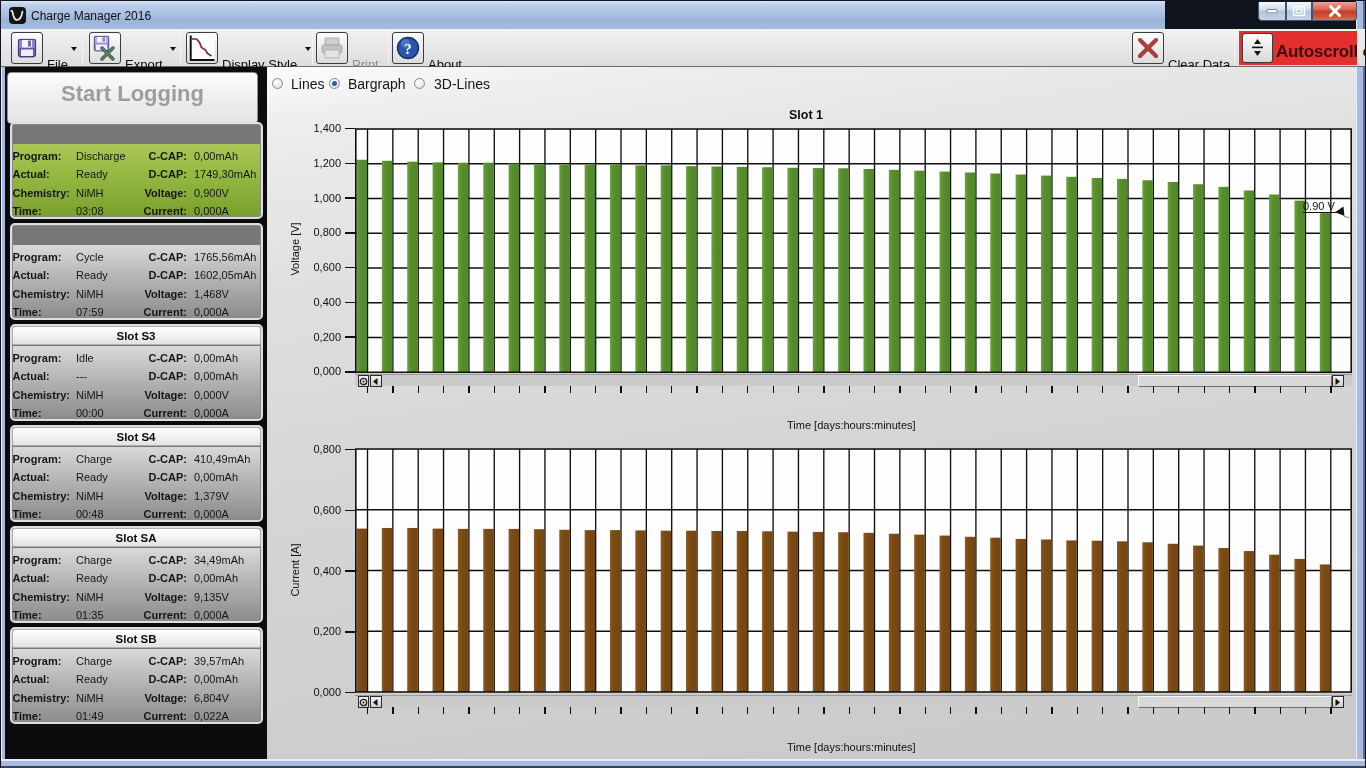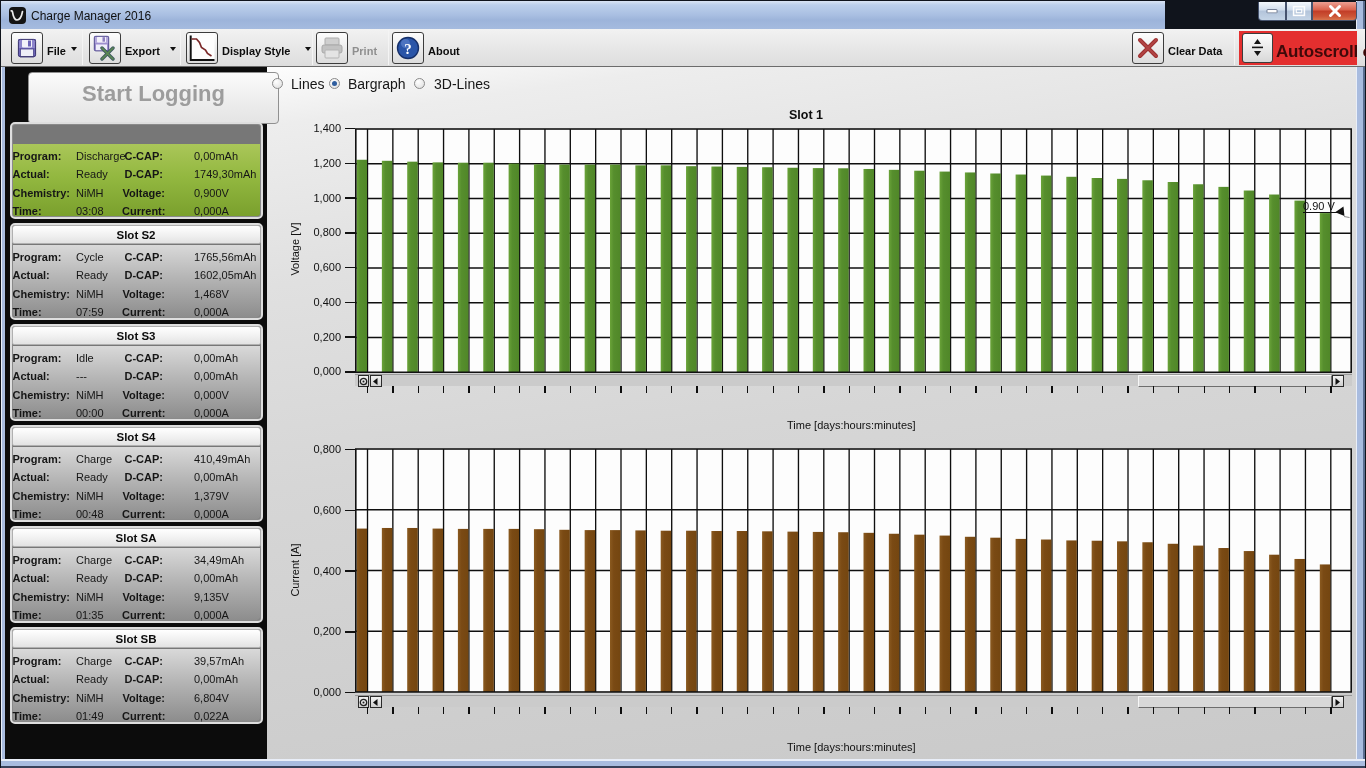--- a/index.html
+++ b/index.html
@@ -17,46 +17,46 @@
 #btnmin { left:1257px; width:28px; border-radius:0 0 0 4px; background:linear-gradient(to bottom,#f4f8fd 0,#cfdcec 45%,#b3c4da 50%,#c4d4e6 100%); }
 #btnmax { left:1285px; width:26px; background:linear-gradient(to bottom,#f4f8fd 0,#cfdcec 45%,#b3c4da 50%,#c4d4e6 100%); }
 #btncls { left:1311px; width:45px; border-radius:0 0 4px 0; background:linear-gradient(to bottom,#eda093 0,#d9604a 45%,#c23d27 50%,#cc5537 80%,#d8744d 100%); }
 #btnmin svg,#btnmax svg,#btncls svg { position:absolute; left:50%; top:50%; transform:translate(-50%,-50%); }
 
 #toolbar { position:absolute; left:1px; top:29px; width:1364px; height:38px;
   background:linear-gradient(to bottom,#f2f2f2,#dddddd); border-bottom:1.5px solid #6b6b6b; }
 .tbtn { position:absolute; top:2.5px; width:32px; height:32px; border:1.2px solid #3c3c3c; border-radius:3px;
   background:linear-gradient(to bottom,#fdfdfd,#dcdcdc); }
 .tbtn svg { position:absolute; left:50%; top:50%; transform:translate(-50%,-50%); }
-.tlab { position:absolute; top:16px; font-size:11px; font-weight:bold; color:#0d0d0d; }
+.tlab { position:absolute; top:28px; font-size:13px; font-weight:normal; color:#0d0d0d; }
 .tarr { position:absolute; top:18px; width:0; height:0; border-left:3.6px solid transparent; border-right:3.6px solid transparent; border-top:4px solid #111; }
 .tsep { position:absolute; top:1px; width:1px; height:35px; background:#c6c6c6; border-right:1px solid #f4f4f4; }
 #autoscroll { position:absolute; left:1238px; top:1.5px; width:118px; height:34.5px; background:#e42f2f; }
 #asbtn { position:absolute; left:3px; top:2px; width:31px; height:30px; border:1.2px solid #3c3c3c; border-radius:3px; background:linear-gradient(to bottom,#fdfdfd,#d8d8d8); }
 #aslab { position:absolute; left:37px; top:11px; font-size:17px; font-weight:bold; color:#3f0a0a; white-space:nowrap; letter-spacing:-0.2px; }
 
 #content { position:absolute; left:5px; top:67px; width:1351px; height:692px; background:#0c0c0c; }
 #charts { position:absolute; left:262px; top:0; width:1089px; height:692px;
   background:linear-gradient(172deg,#fdfdfd 0%,#ededed 7%,#e0e0e0 26%,#d6d6d6 50%,#cfcfcf 76%,#c9c9c9 100%); }
 
-#startbtn { position:absolute; left:23px; top:5px; width:251px; height:52px; border:1px solid #909090; border-radius:4px;
+#startbtn { position:absolute; left:2px; top:5px; width:251px; height:52px; border:1px solid #909090; border-radius:4px;
   background:linear-gradient(to bottom,#fbfbfb,#ececec 60%,#e4e4e4); text-align:center; line-height:42px;
   font-size:22px; font-weight:bold; color:#9d9d9d; }
 .panel { position:absolute; left:4.5px; width:253px; height:97px; border-radius:5px; background:#777;
   box-shadow:0 0 0 1px #8a8a8a inset; border:2px solid #dedede; }
 .phead { height:19px; border-radius:3px 3px 2px 2px; border:1px solid #b0b0b0;
   background:linear-gradient(to bottom,#ffffff,#efefef 60%,#e2e2e2); text-align:center;
   font-size:11.5px; font-weight:bold; color:#0c0c0c; line-height:18px; }
 .pbody { position:absolute; left:1px; top:20px; width:247px; height:72px; border-radius:0 0 3px 3px;
   background:linear-gradient(to bottom,#d9d9d9,#b5b5b5 45%,#8d8d8d); padding-top:4.5px; }
 .pbody.green { background:linear-gradient(to bottom,#aac659,#93b840 45%,#7aa02d); }
 .prow { position:relative; height:18.4px; font-size:11px; color:#161616; }
 .lab1 { position:absolute; left:0; width:59.5px; text-align:left; font-weight:bold; top:2px; }
 .val1 { position:absolute; left:63.5px; top:2px; }
-.lab2 { position:absolute; left:88px; width:86.5px; text-align:center; font-weight:bold; top:2px; }
+.lab2 { position:absolute; left:88px; width:86.5px; text-align:right; font-weight:bold; top:2px; }
 .val2 { position:absolute; left:181.5px; top:2px; }
 
 .radio { position:absolute; width:11px; height:11px; border-radius:50%; border:1px solid #8a8a8a;
   background:radial-gradient(circle at 35% 30%,#ffffff,#dcdcdc); }
 .radio.sel::after { content:''; position:absolute; left:2px; top:2px; width:5px; height:5px; border-radius:50%; background:#2e5d9e; }
 .rlab { position:absolute; top:76px; font-size:14px; color:#161616; }
 
 .ytick { position:absolute; width:44px; text-align:right; font-size:11px; color:#111; }
 .ydash { position:absolute; width:10px; height:1.5px; background:#111; }
 .xtick { position:absolute; width:1.4px; height:7px; background:#0d0d0d; }
@@ -201,21 +201,20 @@
           </div>
           <div class="prow">
             <span class="lab1">Time:</span>
             <span class="val1">03:08</span>
             <span class="lab2">Current:</span>
             <span class="val2">0,000A</span>
           </div>
         </div>
 </div>
 <div class="panel" style="top:155.5px">
-  <div class="phead">Slot S2</div>
   <div class="pbody">
           <div class="prow">
             <span class="lab1">Program:</span>
             <span class="val1">Cycle</span>
             <span class="lab2">C-CAP:</span>
             <span class="val2">1765,56mAh</span>
           </div>
           <div class="prow">
             <span class="lab1">Actual:</span>
             <span class="val1">Ready</span>

